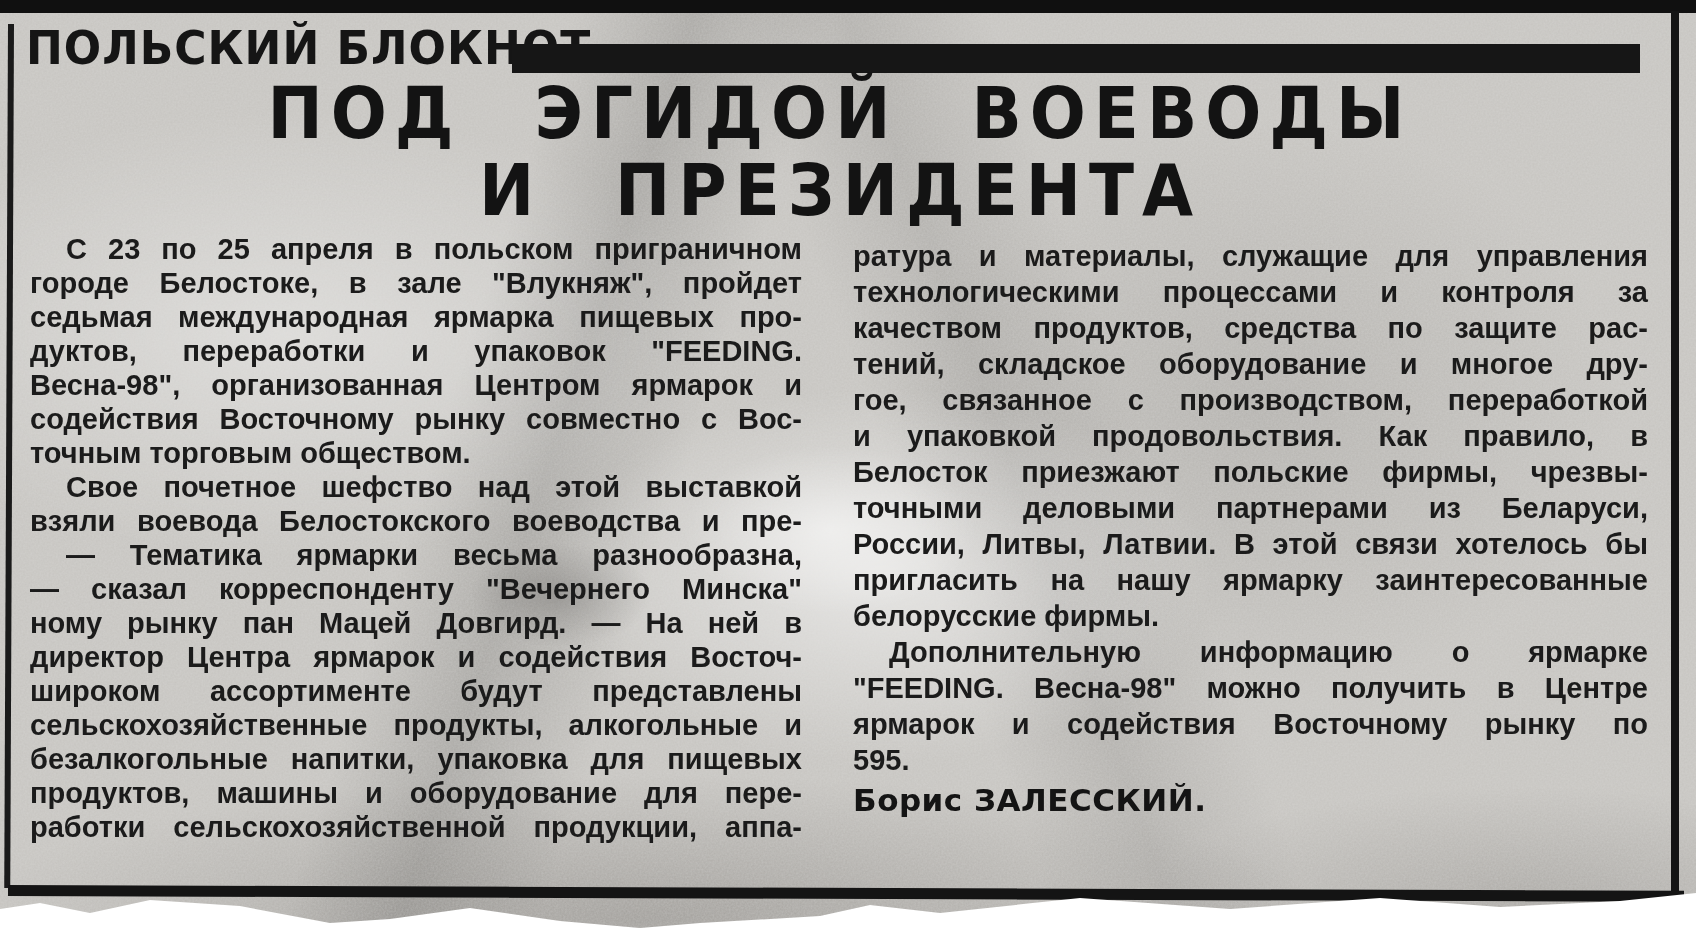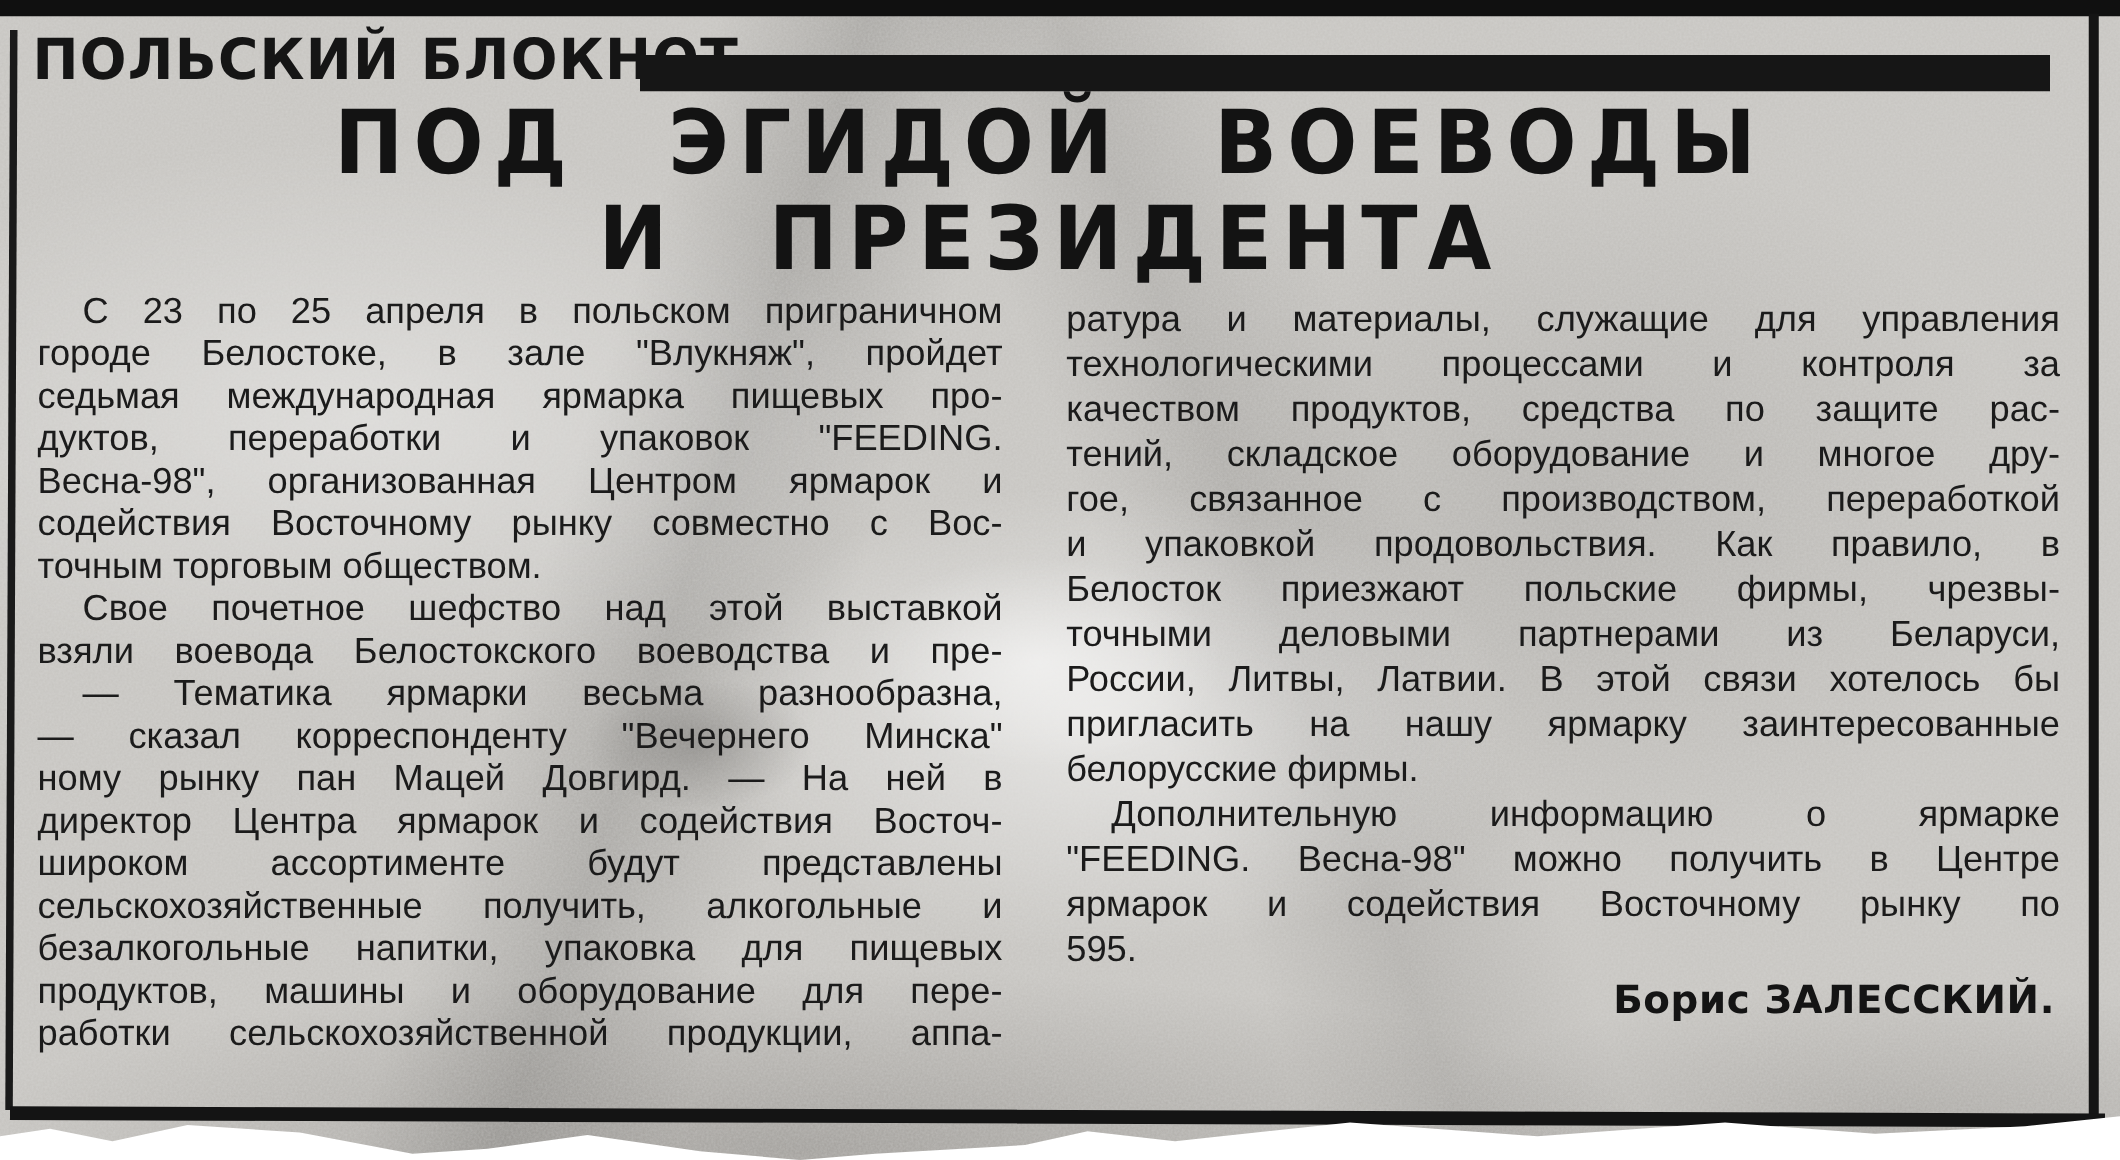--- a/index.html
+++ b/index.html
@@ -42,25 +42,25 @@
   .kicker-bar{position:absolute;left:512px;top:44px;width:1128px;height:29px;background:#161616;}
   .headline{
     position:absolute;left:10px;width:1660px;top:76px;text-align:center;color:#131313;
     font:700 66px/72px "DejaVu Sans",sans-serif;letter-spacing:8px;word-spacing:42px;
     transform:scaleY(1.07);transform-origin:center top;
   }
   .hline{white-space:nowrap;}
   .col{position:absolute;color:var(--ink);font:400 29px/34px "Liberation Sans",sans-serif;}
   .col-left{left:30px;top:232px;width:772px;}
   .col-right{left:837px;top:238px;width:795px;line-height:36px;margin-left:16px;}
-  .line{text-align:justify;text-align-last:justify;}
+  .line{text-align:justify;text-align-last:justify;font-weight:bold;}
   .line.end{text-align-last:left;}
   .line.indent{text-indent:36px;}
   .byline{
-    margin-top:6px;text-align:right;padding-right:4px;color:#141414;
+    margin-top:6px;padding-right:4px;color:#141414;
     font:700 31px/32px "DejaVu Sans",sans-serif;letter-spacing:.5px;
   }
   .smudge-a{position:absolute;left:430px;top:520px;width:260px;height:150px;pointer-events:none;
     background:radial-gradient(ellipse 50% 50% at 50% 50%, rgba(40,38,36,.22), transparent 70%);}
   .smudge-b{position:absolute;left:620px;top:410px;width:420px;height:240px;pointer-events:none;
     background:radial-gradient(ellipse 50% 50% at 50% 50%, rgba(255,255,255,.5), transparent 70%);}
 </style>
 </head>
 <body>
 
@@ -97,21 +97,21 @@
       <div class="line">Весна-98", организованная Центром ярмарок и</div>
       <div class="line">содействия Восточному рынку совместно с Вос-</div>
       <div class="line end">точным торговым обществом.</div>
       <div class="line indent">Свое почетное шефство над этой выставкой</div>
       <div class="line">взяли воевода Белостокского воеводства и пре-</div>
       <div class="line indent">— Тематика ярмарки весьма разнообразна,</div>
       <div class="line">— сказал корреспонденту "Вечернего Минска"</div>
       <div class="line">ному рынку пан Мацей Довгирд. — На ней в</div>
       <div class="line">директор Центра ярмарок и содействия Восточ-</div>
       <div class="line">широком ассортименте будут представлены</div>
-      <div class="line">сельскохозяйственные получить, алкогольные и</div>
+      <div class="line">сельскохозяйственные продукты, алкогольные и</div>
       <div class="line">безалкогольные напитки, упаковка для пищевых</div>
       <div class="line">продуктов, машины и оборудование для пере-</div>
       <div class="line">работки сельскохозяйственной продукции, аппа-</div>
     </div>
 
   <div class="col col-right">
     <div>
         <div class="line">ратура и материалы, служащие для управления</div>
         <div class="line">технологическими процессами и контроля за</div>
         <div class="line">качеством продуктов, средства по защите рас-</div>

